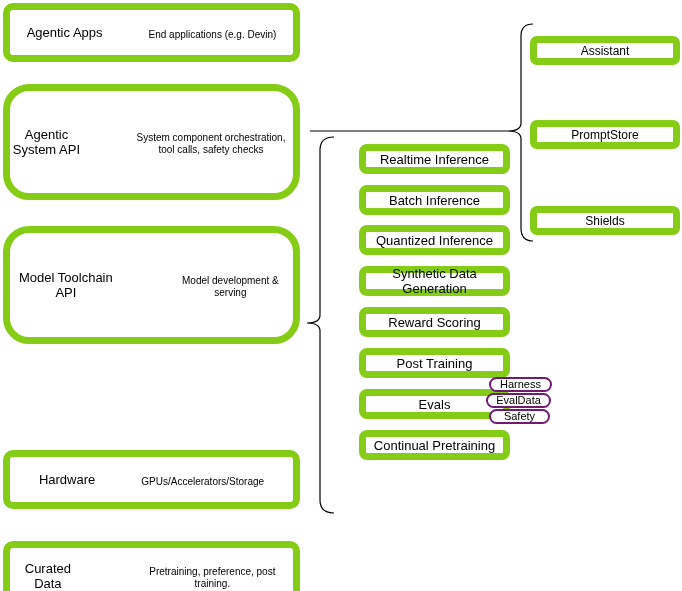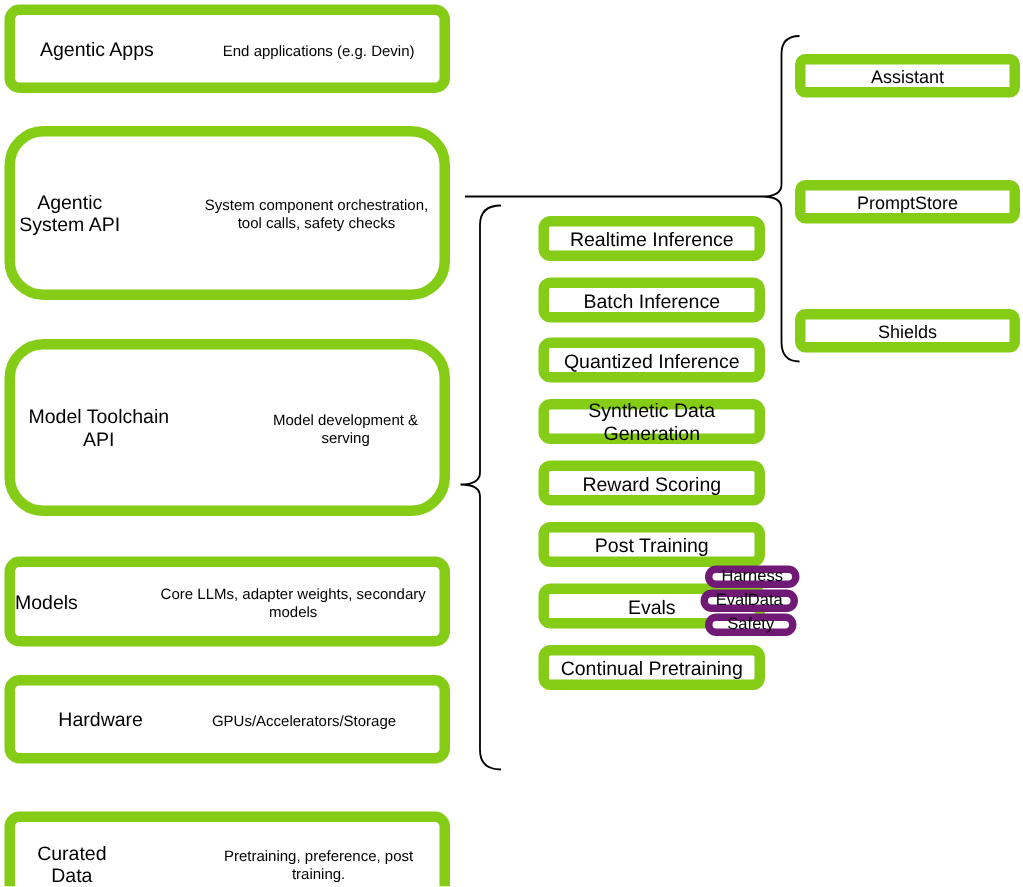--- a/index.html
+++ b/index.html
@@ -12,23 +12,23 @@
     position:absolute;box-sizing:border-box;border:7px solid #84cc16;background:#fff;
     display:flex;flex-direction:row;align-items:center;justify-content:center;
     text-align:center;z-index:2;
   }
   .big{left:3px;width:297px;}
   .big .t{font-size:13px;line-height:15px;}
   .big .s{font-size:10px;line-height:12px;margin-top:4px;margin-left:46px;}
   .mid{left:330px;width:151px;height:30px;border-radius:8px;font-size:13px;margin-left:29px;}
   .rgt{left:530px;width:150px;height:29px;border-radius:7px;font-size:12px;}
   .tag{
-    position:absolute;box-sizing:border-box;border:5px solid #701a75;background:#fff;
+    position:absolute;box-sizing:border-box;border:2px solid #701a75;background:#fff;
     border-radius:8px;display:flex;align-items:center;justify-content:center;
-    font-size:11px;line-height:11px;z-index:3;
+    font-size:11px;line-height:11px;z-index:3;margin-left:19px;
   }
 </style>
 </head>
 <body>
 
 <div class="canvas">
 
   <svg class="overlay" width="682" height="591" viewBox="0 0 682 591">
     <path d="M310,131 L508,131" fill="none" stroke="#000" stroke-width="1.2"></path>
     <path d="M533,24 Q521,24 521,36 L521,123 Q521,131 508,131 Q521,131 521,139 L521,228 Q521,241 533,241" fill="none" stroke="#000" stroke-width="1.2"></path>
@@ -43,24 +43,20 @@
   <div class="node big" style="top:84px;height:116px;border-radius:26px">
     <div class="t">Agentic System API</div>
     <div class="s">System component orchestration, tool calls, safety checks</div>
   </div>
 
   <div class="node big" style="top:226px;height:118px;border-radius:26px">
     <div class="t">Model Toolchain API</div>
     <div class="s">Model development &amp; serving</div>
   </div>
 
-  <div class="node big" style="top:371px;height:60px;border-radius:10px">
-    <div class="t">Models</div>
-    <div class="s">Core LLMs, adapter weights, secondary models</div>
-  </div>
 
   <div class="node big" style="top:450px;height:59px;border-radius:10px">
     <div class="t">Hardware</div>
     <div class="s">GPUs/Accelerators/Storage</div>
   </div>
 
   <div class="node big" style="top:541px;height:70px;border-radius:10px">
     <div class="t">Curated Data</div>
     <div class="s">Pretraining, preference, post training.</div>
   </div>

